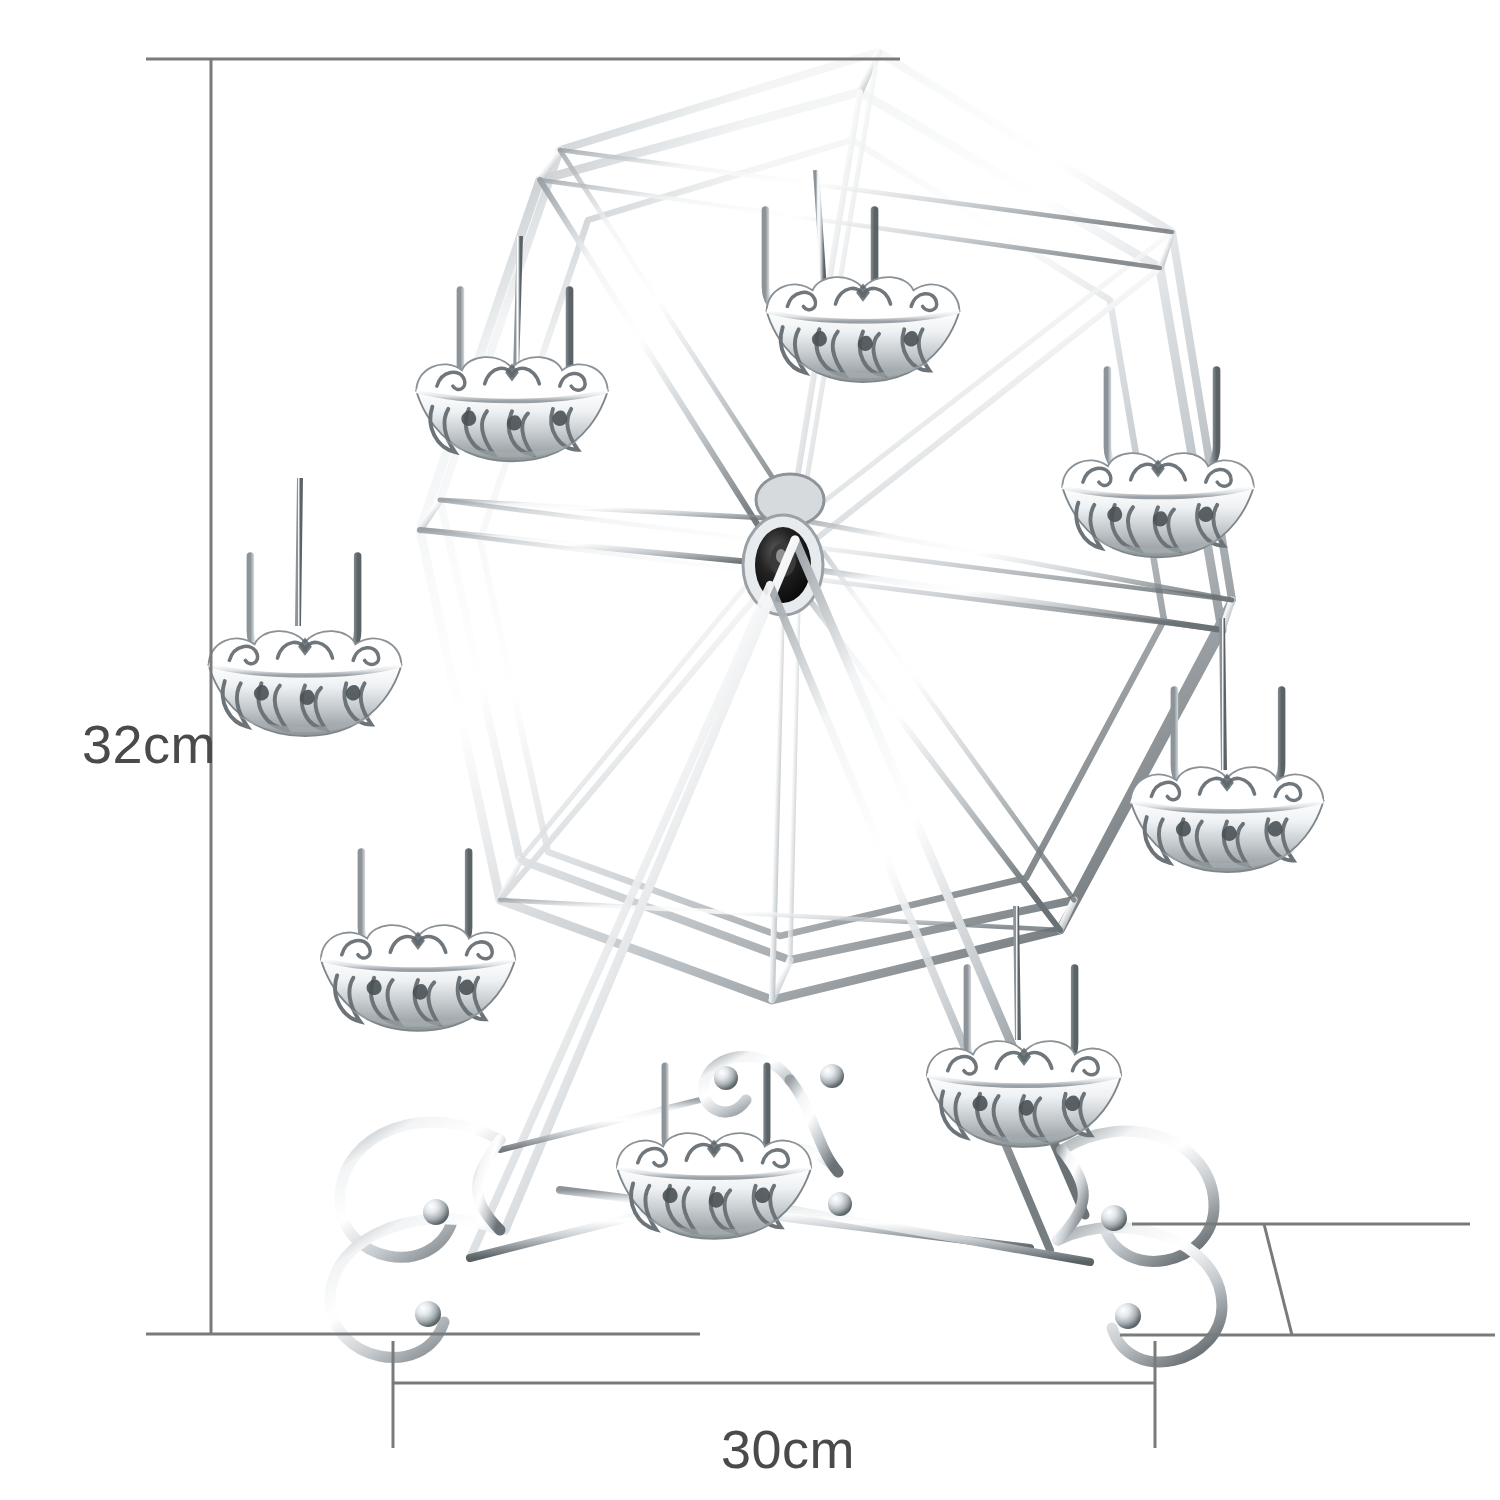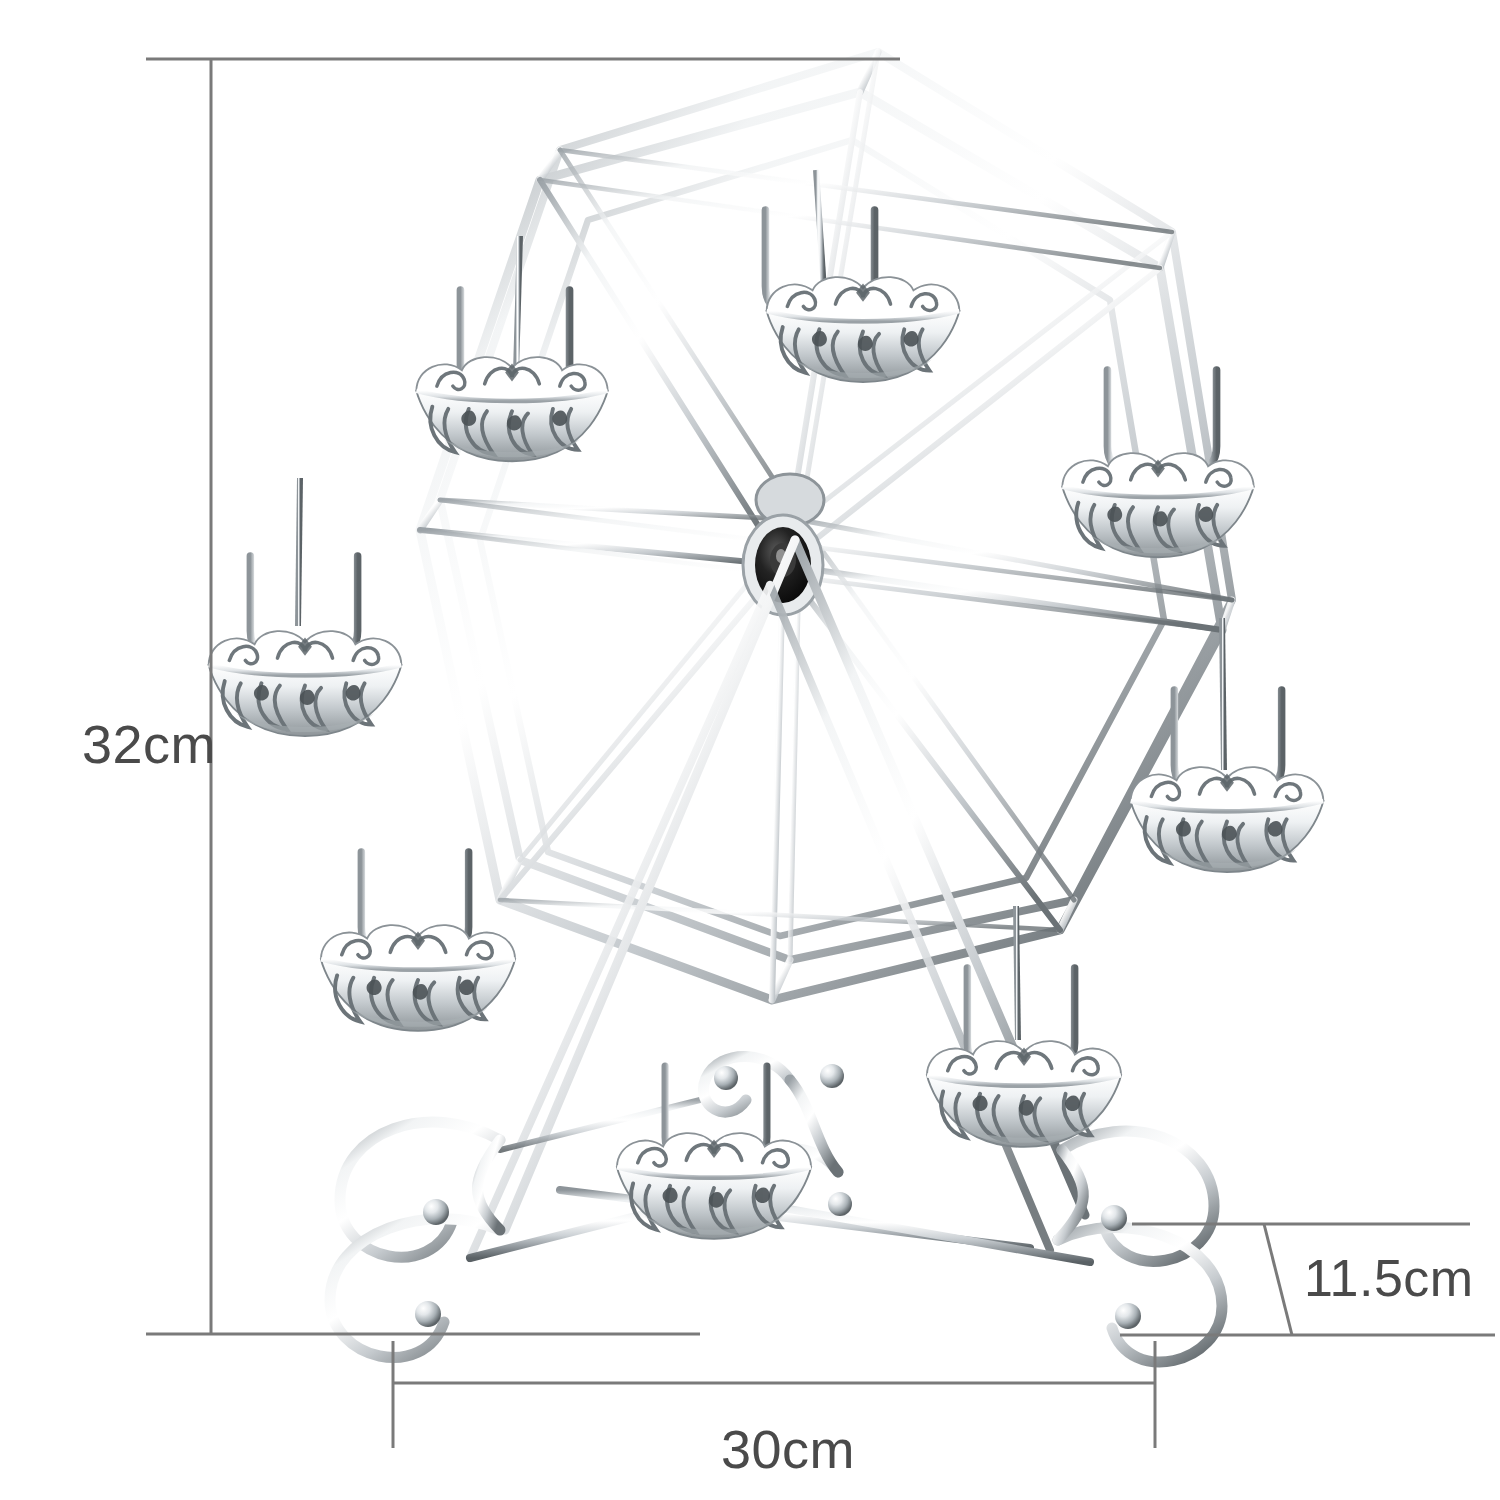--- a/index.html
+++ b/index.html
@@ -299,15 +299,14 @@
         <line x1="1120" y1="1335" x2="1495" y2="1335"></line>
         <line x1="1264" y1="1224" x2="1292" y2="1335"></line>
       </g>
     </g>
   </svg>
 
   <div class="dim-label" id="label-height">32cm</div>
 
   <div class="dim-label" id="label-width">30cm</div>
 
-  <div class="dim-label" id="label-depth">11.5cm</div>
 
 </div>
 
 </body></html>

